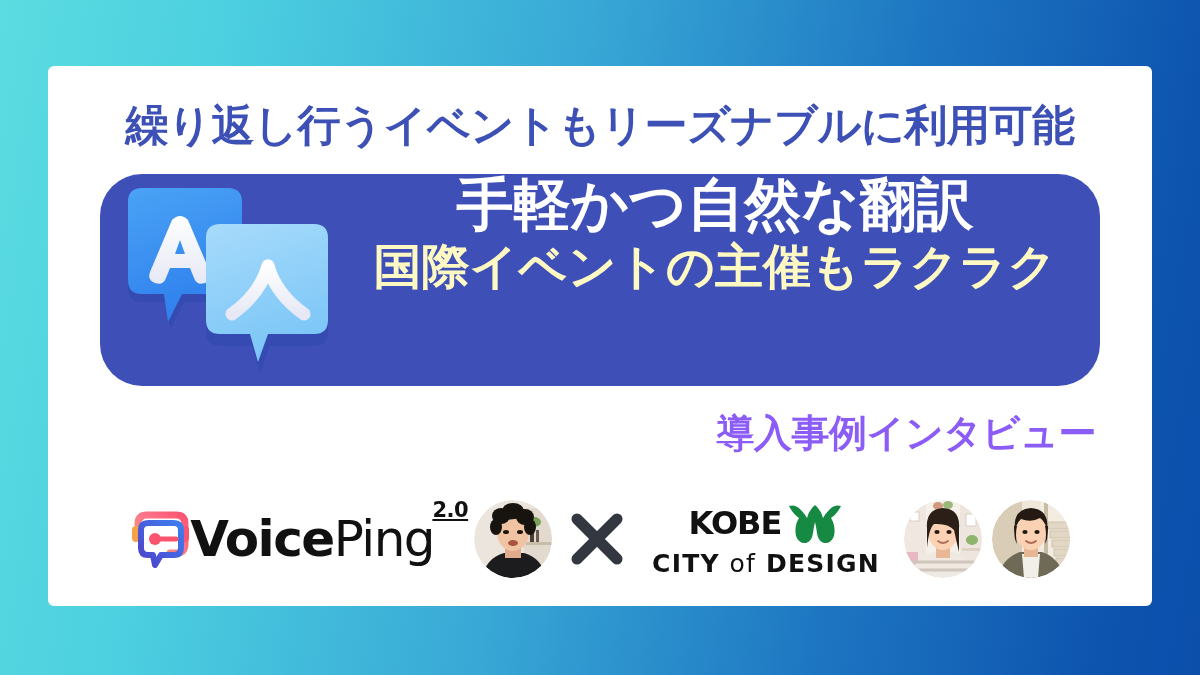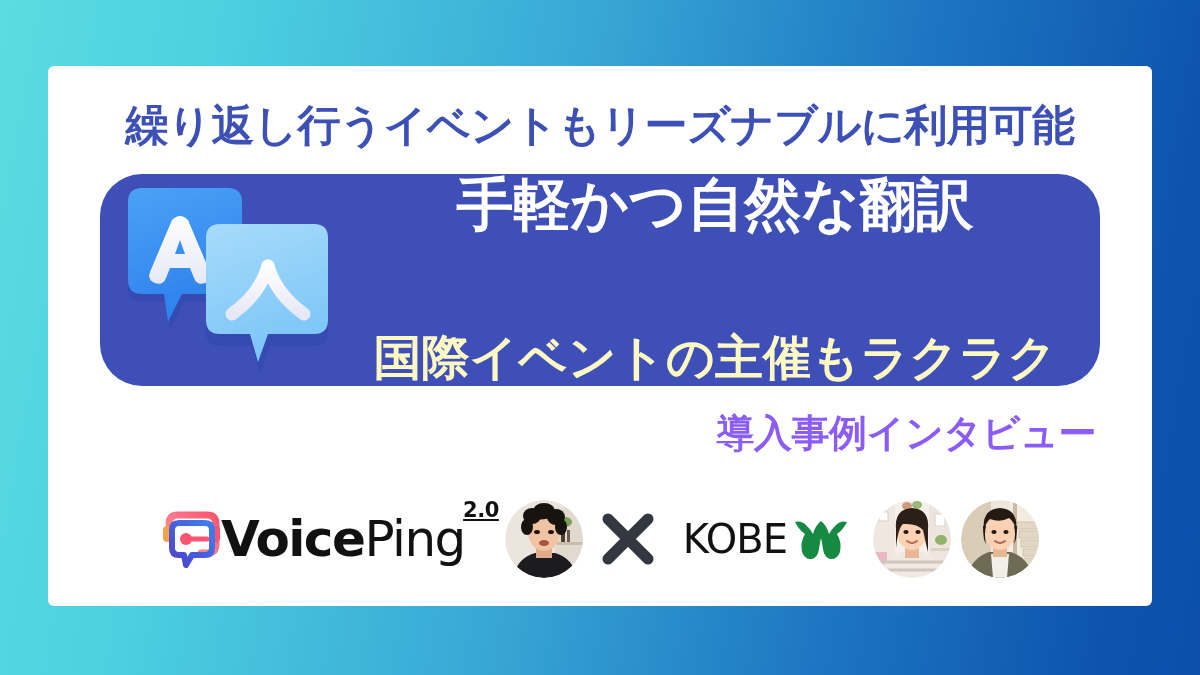--- a/index.html
+++ b/index.html
@@ -58,21 +58,21 @@
   }
   .banner-text {
     position: absolute;
     left: 230px;
     top: 0;
     width: 770px;
     height: 211px;
     display: flex;
     flex-direction: column;
     align-items: center;
-    justify-content: space-between;
+    justify-content: flex-start;
     gap: 4px;
   }
   .banner-line1 {
     color: #ffffff;
     font-size: 57px;
     font-weight: 700;
     line-height: 1.08;
     letter-spacing: 0px;
     white-space: nowrap;
   }
@@ -174,22 +174,22 @@
     flex-direction: column;
     align-items: center;
     margin: 0 16px 0 10px;
   }
   .kobe-top {
     display: flex;
     align-items: center;
     gap: 6px;
   }
   .kobe-word {
-    font-size: 40px;
-    font-weight: 400;
+    font-size: 32px;
+    font-weight: 700;
     line-height: 1;
     letter-spacing: -1px;
     color: #111111;
   }
   .kobe-emblem { width: 56px; height: 42px; flex: none; }
   .kobe-sub {
     font-size: 25px;
     font-weight: 700;
     letter-spacing: 1.2px;
     color: #111111;
@@ -348,20 +348,21 @@
 
       <div class="kobe-logo">
         <div class="kobe-top">
           <span class="kobe-word">KOBE</span>
           <span class="kobe-emblem">
             <svg width="56" height="42" viewBox="0 0 56 42" xmlns="http://www.w3.org/2000/svg">
               <path d="M2 4 Q8 2 13 7 Q18 12 20 16 Q22 8 28 3 Q34 8 36 16 Q38 12 43 7 Q48 2 54 4 Q50 12 44 16 Q49 24 47 34 Q44 42 37 41 Q31 39 30 31 Q29 24 28 20 Q27 24 26 31 Q25 39 19 41 Q12 42 9 34 Q7 24 12 16 Q6 12 2 4 Z" fill="#168a43"></path>
             </svg>
           </span>
         </div>
+        <div class="kobe-sub"><span>CITY</span> <span class="of">of</span> <span>DESIGN</span></div>
       </div>
 
       <div class="avatar-group">
 
         <div class="avatar">
           <svg width="78" height="78" viewBox="0 0 78 78" xmlns="http://www.w3.org/2000/svg">
             <defs>
               <clipPath id="c2">
                   <circle cx="39" cy="39" r="39"></circle>
                 </clipPath>

